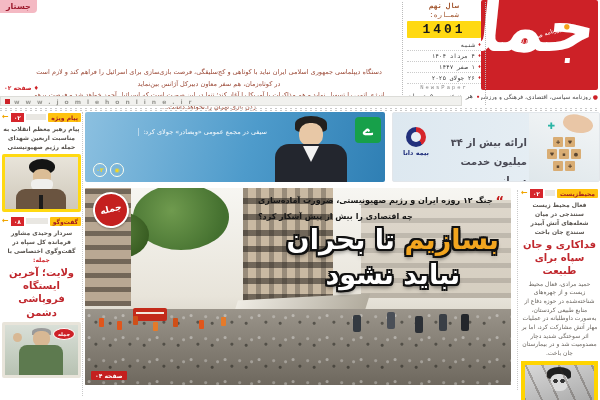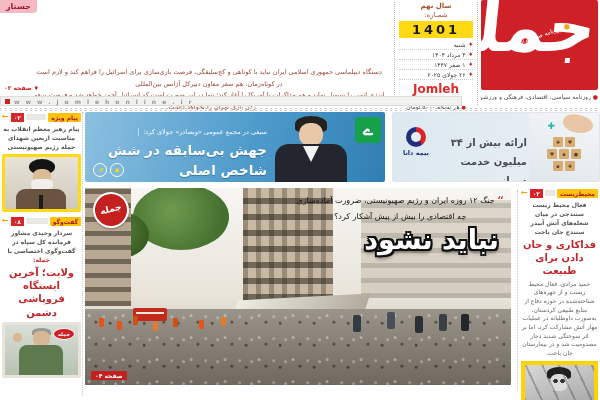--- a/index.html
+++ b/index.html
@@ -11,22 +11,22 @@
             border-radius:2px;overflow:hidden;}
   .mast-logo{position:absolute;right:2px;top:-12px;font-size:66px;font-weight:bold;color:#fff;
              transform:skewX(-6deg) scaleY(1.05);line-height:1.2;}
   .mast-tagline{position:absolute;left:36px;top:30px;font-size:6px;color:#fff;transform:rotate(-18deg);white-space:nowrap;}
   .mast-tagline .odot{color:#f6a21b;font-size:7px;}
   .mast-subtitle{position:absolute;right:2px;top:93px;width:117px;font-size:6px;color:#4a4a4a;
                  white-space:nowrap;overflow:hidden;}
   .mast-subtitle .rdot{color:#cd2127;}
 
   
-  .info-col{position:absolute;right:122px;top:2px;width:84px;height:103px;
-            border-right:1px dotted #bbb;border-left:1px dotted #bbb;padding:0 4px;box-sizing:border-box;}
+  .info-col{position:absolute;right:114px;top:2px;width:84px;height:103px;
+            border-right:1px dotted #bbb;border-left:1px dotted #bbb;padding:0 4px;box-sizing:border-box;font-family:Liberation Mono, monospace;}
   .info-year{font-size:7px;color:#a0522a;font-weight:bold;text-align:center;}
   .info-issue-label{font-size:7px;color:#a0522a;text-align:center;margin-top:1px;}
   .issue-num{background:#ffd912;color:#1a1a1a;font-size:13px;font-weight:bold;text-align:center;
              letter-spacing:3px;margin-top:2px;padding:1px 0;border-radius:1px;}
   .date-list{margin-top:2px;}
   .date-row{display:flex;align-items:center;gap:3px;font-size:6px;color:#3a3a3a;
             border-bottom:1px dotted #ccc;padding:1px 0;}
   .date-row .bullet{color:#cd2127;font-size:5px;line-height:1;}
   .eng-name{color:#e02b2b;font-size:12px;font-weight:bold;text-align:center;margin-top:2px;direction:ltr;}
   .eng-sub{color:#8a8a8a;font-size:5.5px;letter-spacing:2px;text-align:center;direction:ltr;}
@@ -145,21 +145,21 @@
   .mp-truck{position:absolute;left:48px;bottom:64px;width:34px;height:13px;background:#c32a1a;border-radius:2px;}
   .mp-truck:after{content:"";position:absolute;left:3px;top:4px;right:3px;height:2px;background:#f2e9dd;}
   .mp-workers{position:absolute;left:14px;bottom:58px;width:5px;height:9px;background:#e0561c;border-radius:1px;
               box-shadow:18px 3px 0 #e0561c,34px -2px 0 #cf4f18,54px 4px 0 #e57a2a,74px 0 0 #cf4f18,
                          100px 2px 0 #e0561c,122px -1px 0 #e57a2a;}
   .mp-figures{position:absolute;right:64px;bottom:54px;width:8px;height:17px;background:#3a3f46;border-radius:2px;
               box-shadow:-24px 2px 0 #2c3036,-52px -2px 0 #4a4f57,22px 0 0 #23262b,-86px 1px 0 #343a41;}
   .mp-badge{position:absolute;left:8px;top:4px;width:32px;height:32px;background:#c4201f;border:2px solid #fff;
             border-radius:50%;color:#fff;font-size:9px;font-weight:bold;text-align:center;line-height:31px;
             transform:rotate(-14deg);box-shadow:0 1px 2px rgba(0,0,0,.3);}
-  .mp-kicker{position:absolute;right:7px;top:3px;text-align:center;font-size:8px;font-weight:normal;
+  .mp-kicker{position:absolute;right:7px;top:3px;text-align:left;font-size:8px;font-weight:bold;
              color:#161616;line-height:1.55;}
   .mp-kicker .quote{color:#c4201f;font-size:13px;vertical-align:-2px;}
   .mp-headline{position:absolute;right:12px;top:34px;text-align:center;font-size:27px;font-weight:900;
                color:#fff;line-height:1.3;
                text-shadow:-2px 0 0 #111,2px 0 0 #111,0 -2px 0 #111,0 2px 0 #111,
                            -2px -2px 0 #111,2px 2px 0 #111,-2px 2px 0 #111,2px -2px 0 #111,0 3px 4px rgba(0,0,0,.6);}
   .mp-headline .hl{color:#f2a51f;}
   .mp-pageref{position:absolute;left:6px;bottom:5px;background:#c4201f;color:#fff;font-size:6px;
               font-weight:bold;padding:1px 4px;border-radius:1px;}
 
@@ -211,31 +211,30 @@
       </div>
       <div class="date-row">
         <span class="bullet">♦</span>
         <span class="t">۱ صفر ۱۴۴۷</span>
       </div>
       <div class="date-row">
         <span class="bullet">♦</span>
         <span class="t">۲۶ جولای ۲۰۲۵</span>
       </div>
     </div>
-    <div class="eng-name">Jomleh</div>
     <div class="eng-sub">NewsPaper</div>
     <div class="price">
       <span class="bullet">●</span>
       <span class="t">هر نسخه ۵۰۰۰ تومان</span>
     </div>
   </div>
 
   <div class="corner-tag">جستار</div>
   <div class="lead">
-    <div class="t">دستگاه دیپلماسی جمهوری اسلامی ایران نباید با کوتاهی و کج‌سلیقگی، فرصت بازی‌سازی برای اسرائیل را فراهم کند و لازم است در کوتاه‌زمان، هم سفر معاون دبیرکل آژانس بین‌المللی</div>
+    <div class="t">دستگاه دیپلماسی جمهوری اسلامی ایران نباید با کوتاهی و کج‌سلیقگی، فرصت بازی‌سازی برای اسرائیل را فراهم کند و لازم است در کوتاه‌زمان، هم سفر معاون دبیرکل آژانس بین‌نماید</div>
     <div class="t">انرژی اتمی را تسهیل نماید و هم مذاکرات با آمریکا را آغاز کند؛ تنها در این صورت است که اسرائیل آچمز خواهد شد و فرصت برهم زدن بازی تهران را نخواهد داشت...</div>
   </div>
   <div class="page-ref-left">
     <span class="t">♦</span>
     <span class="t">صفحه ۰۲</span>
   </div>
 
   <div class="url-bar">
     <span class="rsq"></span>
     <span class="url-text">www.jomlehonline.ir</span>
@@ -287,24 +286,20 @@
   <div class="bank-box">
     <div class="bank-logo">ے</div>
     <div class="bank-man">
       <div class="bm-hair"></div>
       <div class="bm-face"></div>
       <div class="bm-suit"></div>
       <div class="bm-shirt"></div>
     </div>
     <div class="bank-text">
       <div class="bank-kicker">سیفی در مجمع عمومی «وبصادر» جولای کرد:</div>
-      <div class="bank-headline">
-        <div class="t">جهش بی‌سابقه در شش شاخص اصلی</div>
-        <div class="t">بانک صادرات ایران</div>
-      </div>
     </div>
     <div class="bank-badge">
       <span>۰۲</span>
       <span>◉</span>
     </div>
   </div>
 
   <div class="ad-box">
     <div class="ad-logo">
       <div class="ad-logo-mark"></div>
@@ -342,36 +337,39 @@
     <div class="mp-figures"></div>
     <div class="mp-badge">جمله</div>
     <div class="mp-kicker">
       <div>
         <span class="quote">“</span>
         <span class="t">جنگ ۱۲ روزه ایران و رژیم صهیونیستی، ضرورت آماده‌سازی</span>
       </div>
       <div class="t">چه اقتصادی را بیش از پیش آشکار کرد؟</div>
     </div>
     <div class="mp-headline">
+      <div>
+        <span class="hl">بسازیم</span><span class="t"> تا بحران</span>
+      </div>
       <div class="t">نباید نشود</div>
     </div>
     <div class="mp-pageref">صفحه ۰۴</div>
   </div>
 
   <div class="vdiv-right"></div>
   <div class="col-right">
     <div>
       <div class="tab-row">
         <span class="tab-label">محیط‌زیست</span>
         <span class="tab-track"></span>
         <span class="tab-page">۰۲</span>
         <span class="tab-arrow">←</span>
       </div>
       <div class="small-kicker">فعال محیط زیست سنندجی در میان شعله‌های آتش آبیدر سنندج جان باخت</div>
-      <div class="col-headline">فداکاری و جان دادن برای طبیعت</div>
+      <div class="col-headline">فداکاری و جان سپاه برای طبیعت</div>
       <div class="rc-body">حمید مرادی، فعال محیط زیست و از چهره‌های شناخته‌شده در حوزه دفاع از منابع طبیعی کردستان، به‌صورت داوطلبانه در عملیات مهار آتش مشارکت کرد، اما بر اثر سوختگی شدید دچار مصدومیت شد و در بیمارستان جان باخت.</div>
       <div class="photo-activist">
         <div class="pa-inner">
           <div class="pa-hair"></div>
           <div class="pa-face"></div>
           <div class="pa-glasses"></div>
 
           <div class="pa-branches"></div>
         </div>
       </div>

